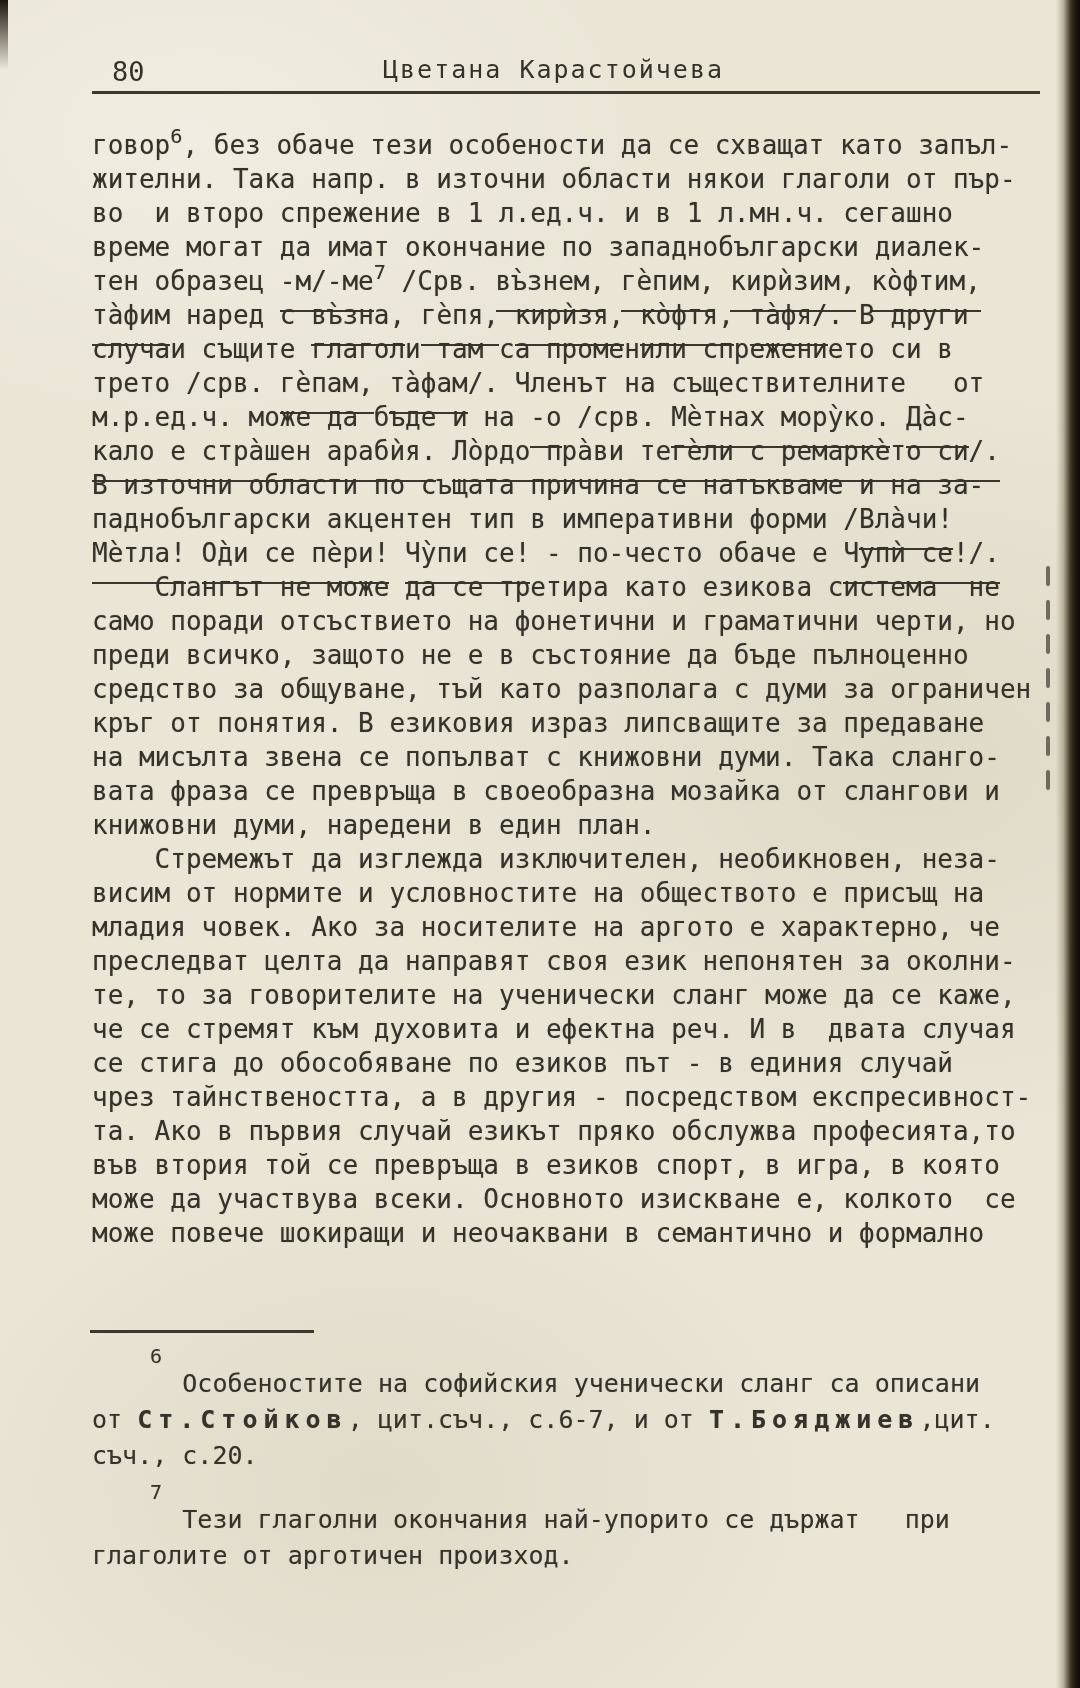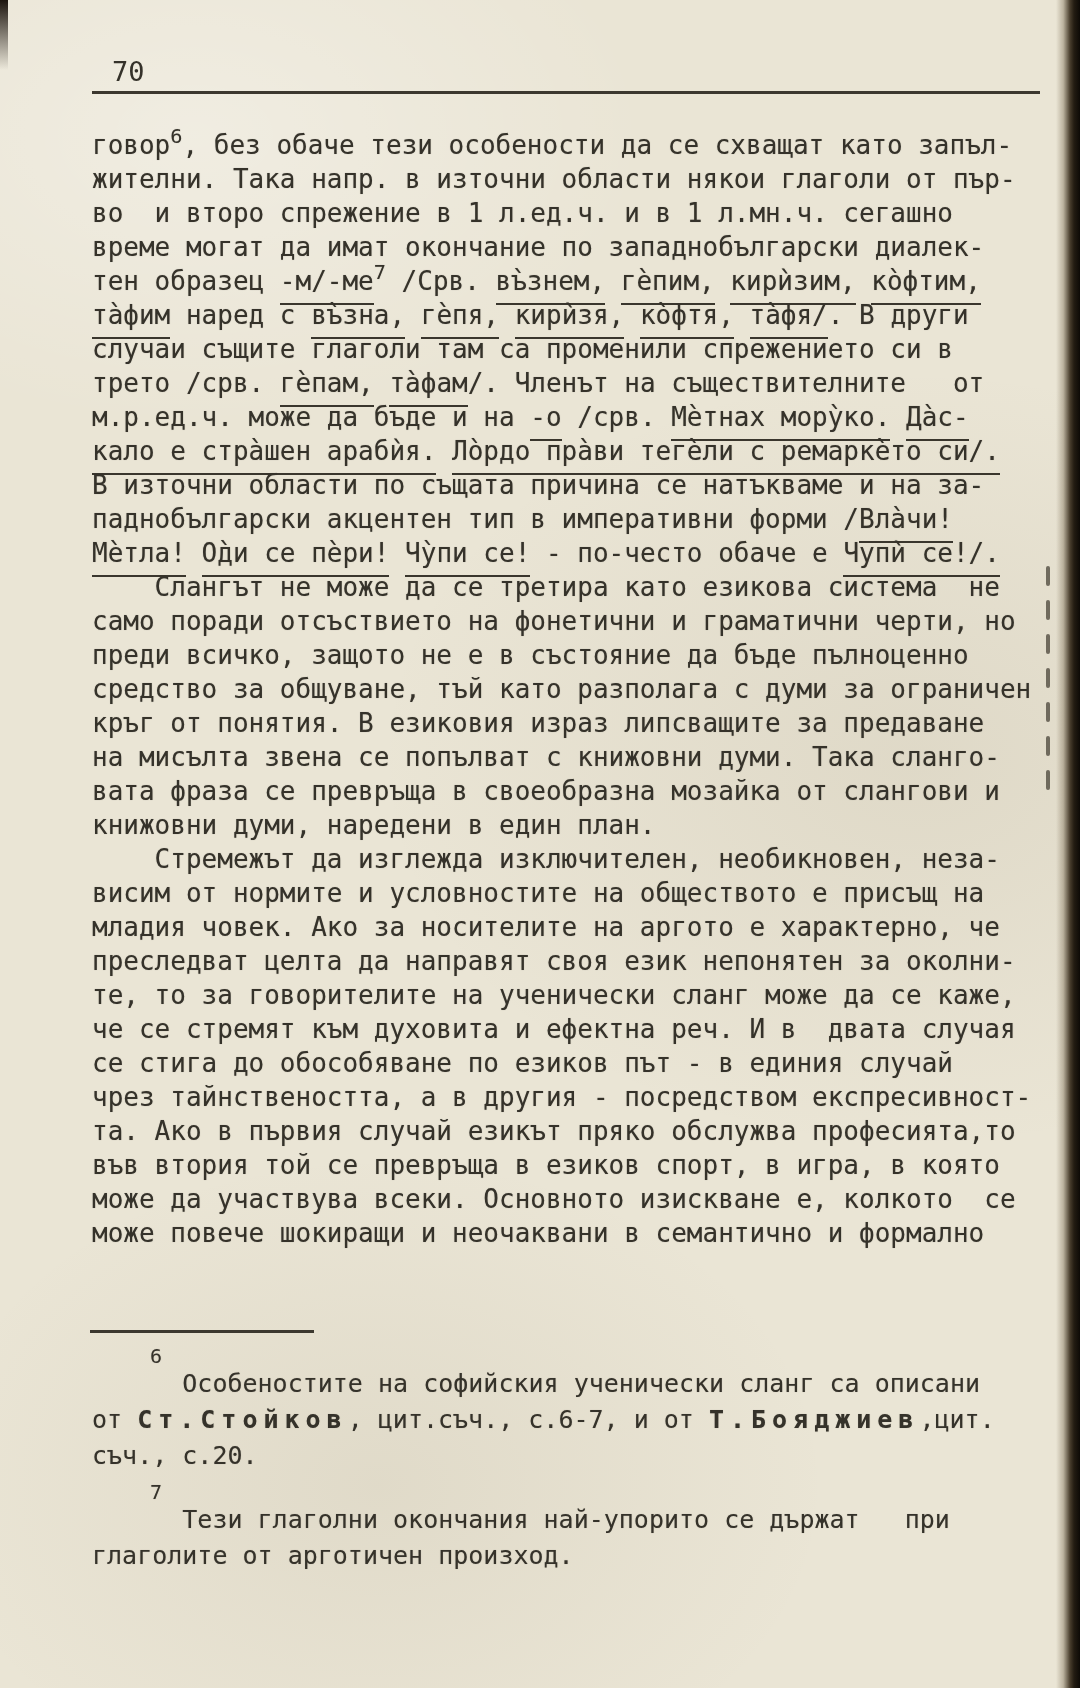--- a/index.html
+++ b/index.html
@@ -26,40 +26,41 @@
   }
   .page-num{position:absolute;top:56px;left:112px;font-size:27px;}
   .running-title{position:absolute;top:55px;left:383px;font-size:25px;letter-spacing:2px;}
   .header-rule{position:absolute;top:91px;left:92px;width:948px;height:3px;background:#3c382f;}
   .body-text{
     position:absolute;top:128px;left:92px;width:952px;
     font-size:26px;line-height:34px;white-space:pre;
     text-shadow:0 0 1px rgba(53,50,42,.35);
   }
   .line{height:34px;}
-  .u{border-bottom:2px solid #3a362d;padding-bottom:7px;}
+  .u{border-bottom:2px solid #3a362d;padding-bottom:14px;}
   .sup{position:relative;top:-0.55em;font-size:0.78em;}
   .sp{letter-spacing:6px;font-weight:bold;}
   .fn-sep{position:absolute;top:1330px;left:90px;width:224px;height:3px;background:#3c382f;}
   .footnotes{
     position:absolute;top:1338px;left:92px;width:952px;
     font-size:25px;line-height:36px;white-space:pre;
     text-shadow:0 0 1px rgba(53,50,42,.3);
   }
   .fn-line{height:36px;}
   .fn-num-line{height:28px;padding-left:58px;font-size:20px;}
   .margin-mark{position:absolute;left:1046px;width:4px;height:20px;background:#3f392d;opacity:.7;border-radius:2px;}
 </style>
 </head>
 <body>
 
 <div class="page">
   <div class="edge-topleft"></div>
 
-  <div class="page-num">70</div>
+  <div class="page-num">80</div>
+  <div class="running-title">Цветана Карастойчева</div>
   <div class="header-rule"></div>
 
   <div class="body-text" id="body-lines"><div class="line"><span>говор</span><span class="sup">6</span><span>, без обаче тези особености да се схващат като запъл-</span></div><div class="line"><span>жителни. Така напр. в източни области някои глаголи от пър-</span></div><div class="line"><span>во  и второ спрежение в 1 л.ед.ч. и в 1 л.мн.ч. сегашно</span></div><div class="line"><span>време могат да имат окончание по западнобългарски диалек-</span></div><div class="line"><span>тен образец </span><span class="u">-м/-ме</span><span class="sup">7</span><span> /Срв. </span><span class="u">въ̀знем,</span><span> </span><span class="u">гѐпим,</span><span> </span><span class="u">кирѝзим,</span><span> </span><span class="u">ко̀фтим,</span></div><div class="line"><span class="u">та̀фим</span><span> наред с </span><span class="u">въ̀зна,</span><span> </span><span class="u">гѐпя,</span><span> </span><span class="u">кирѝзя,</span><span> </span><span class="u">ко̀фтя,</span><span> </span><span class="u">та̀фя/</span><span>. В други</span></div><div class="line"><span>случаи същите глаголи там са променили спрежението си в</span></div><div class="line"><span>трето /срв. </span><span class="u">гѐпам,</span><span> </span><span class="u">та̀фам</span><span>/. Членът на съществителните   от</span></div><div class="line"><span>м.р.ед.ч. може да бъде и на </span><span class="u">-о</span><span> /срв. </span><span class="u">Мѐтнах мору̀ко.</span><span> </span><span class="u">Да̀с-</span></div><div class="line"><span class="u">кало е стра̀шен арабѝя.</span><span> </span><span class="u">Ло̀рдо пра̀ви тегѐли с ремаркѐто си/.</span></div><div class="line"><span>В източни области по същата причина се натъкваме и на за-</span></div><div class="line"><span>паднобългарски акцентен тип в императивни форми /</span><span class="u">Вла̀чи!</span></div><div class="line"><span class="u">Мѐтла!</span><span> </span><span class="u">О̀ди се пѐри!</span><span> </span><span class="u">Чу̀пи се!</span><span> - по-често обаче е </span><span class="u">Чупѝ се!/.</span></div><div class="line"><span>    Слангът не може да се третира като езикова система  не</span></div><div class="line"><span>само поради отсъствието на фонетични и граматични черти, но</span></div><div class="line"><span>преди всичко, защото не е в състояние да бъде пълноценно</span></div><div class="line"><span>средство за общуване, тъй като разполага с думи за ограничен</span></div><div class="line"><span>кръг от понятия. В езиковия израз липсващите за предаване</span></div><div class="line"><span>на мисълта звена се попълват с книжовни думи. Така сланго-</span></div><div class="line"><span>вата фраза се превръща в своеобразна мозайка от слангови и</span></div><div class="line"><span>книжовни думи, наредени в един план.</span></div><div class="line"><span>    Стремежът да изглежда изключителен, необикновен, неза-</span></div><div class="line"><span>висим от нормите и условностите на обществото е присъщ на</span></div><div class="line"><span>младия човек. Ако за носителите на аргото е характерно, че</span></div><div class="line"><span>преследват целта да направят своя език непонятен за околни-</span></div><div class="line"><span>те, то за говорителите на ученически сланг може да се каже,</span></div><div class="line"><span>че се стремят към духовита и ефектна реч. И в  двата случая</span></div><div class="line"><span>се стига до обособяване по езиков път - в единия случай</span></div><div class="line"><span>чрез тайнствеността, а в другия - посредством експресивност-</span></div><div class="line"><span>та. Ако в първия случай езикът пряко обслужва професията,то</span></div><div class="line"><span>във втория той се превръща в езиков спорт, в игра, в която</span></div><div class="line"><span>може да участвува всеки. Основното изискване е, колкото  се</span></div><div class="line"><span>може повече шокиращи и неочаквани в семантично и формално</span></div></div>
 
   <div class="margin-mark" style="top:566px"></div>
   <div class="margin-mark" style="top:600px"></div>
   <div class="margin-mark" style="top:634px"></div>
   <div class="margin-mark" style="top:668px"></div>
   <div class="margin-mark" style="top:702px"></div>
   <div class="margin-mark" style="top:736px"></div>

